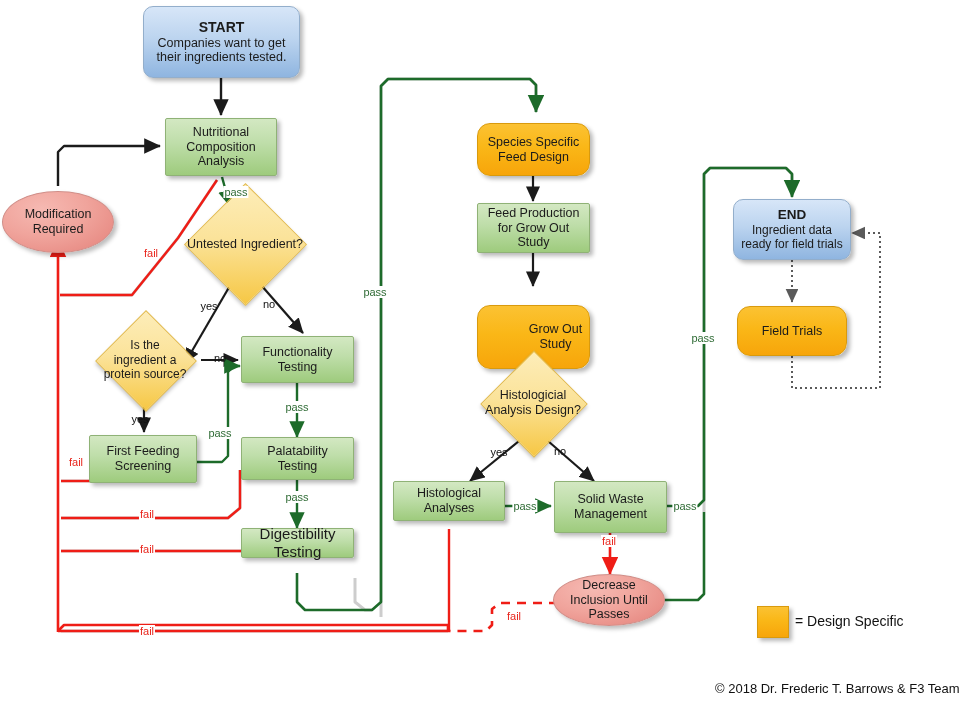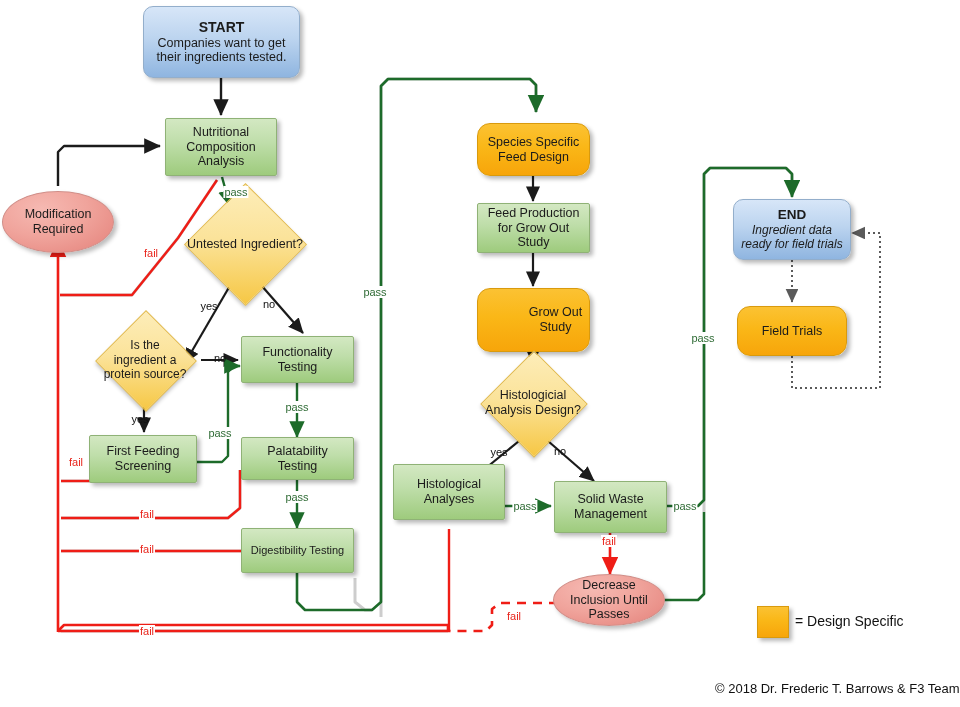--- a/index.html
+++ b/index.html
@@ -177,58 +177,58 @@
   </div>
 
   <div class="node rect green" style="left:89px;top:435px;width:108px;height:48px;font-size:12.5px;">
     <span class="lbl">First Feeding Screening</span>
   </div>
 
   <div class="node rect green" style="left:241px;top:437px;width:113px;height:43px;font-size:12.5px;">
     <span class="lbl">Palatability Testing</span>
   </div>
 
-  <div class="node rect green" style="left:241px;top:528px;width:113px;height:45px;font-size:11px;align-items:center;">
+  <div class="node rect green" style="left:241px;top:528px;width:113px;height:30px;font-size:15px;align-items:center;">
     <span class="lbl">Digestibility Testing</span>
   </div>
 
   <div class="node rect orange" style="left:477px;top:123px;width:113px;height:53px;font-size:12.5px;">
     <span class="lbl">Species Specific Feed Design</span>
   </div>
 
   <div class="node rect green" style="left:477px;top:203px;width:113px;height:50px;font-size:12.5px;">
     <span class="lbl">Feed Production for Grow Out Study</span>
   </div>
 
-  <div class="node rect orange" style="left:477px;top:288px;width:113px;height:64px;font-size:12.5px;padding-left:44px;">
+  <div class="node rect orange" style="left:477px;top:305px;width:113px;height:64px;font-size:12.5px;padding-left:44px;">
     <span class="lbl">Grow Out Study</span>
   </div>
 
   <div class="diamond" style="left:468px;top:365px;width:130px;height:76px;">
     <div class="dshape" style="width:74px;height:74px;left:28px;top:1px;"></div>
     <div class="dtext" style="font-size:12.5px;">
       <span style="display:block;width:108px;">Histologicial Analysis Design?</span>
     </div>
   </div>
 
-  <div class="node rect green" style="left:393px;top:464px;width:112px;height:56px;font-size:12.5px;">
+  <div class="node rect green" style="left:393px;top:481px;width:112px;height:40px;font-size:12.5px;">
     <span class="lbl">Histological Analyses</span>
   </div>
 
   <div class="node rect green" style="left:554px;top:481px;width:113px;height:52px;font-size:12.5px;">
     <span class="lbl">Solid Waste Management</span>
   </div>
 
   <div class="node ellipse" style="left:553px;top:574px;width:112px;height:52px;font-size:12.5px;">
     <span class="lbl">Decrease Inclusion Until Passes</span>
   </div>
 
   <div class="node rect blue" style="left:733px;top:199px;width:118px;height:61px;font-size:12px;flex-direction:column;">
     <span class="lbl" style="font-weight:bold;font-size:13.5px;">END</span>
-    <span class="lbl" style="font-size:12px;font-style:italic;">Ingredient data ready for field trials</span>
+    <span class="lbl" style="font-size:12px;">Ingredient data ready for field trials</span>
   </div>
 
   <div class="node rect orange" style="left:737px;top:306px;width:110px;height:50px;font-size:12.5px;">
     <span class="lbl">Field Trials</span>
   </div>
 
   <div class="edgelabel lab-pass" style="left:236px;top:192px;">pass</div>
   <div class="edgelabel lab-fail" style="left:151px;top:253px;">fail</div>
   <div class="edgelabel lab-dec" style="left:209px;top:306px;">yes</div>
   <div class="edgelabel lab-dec" style="left:269px;top:304px;">no</div>

